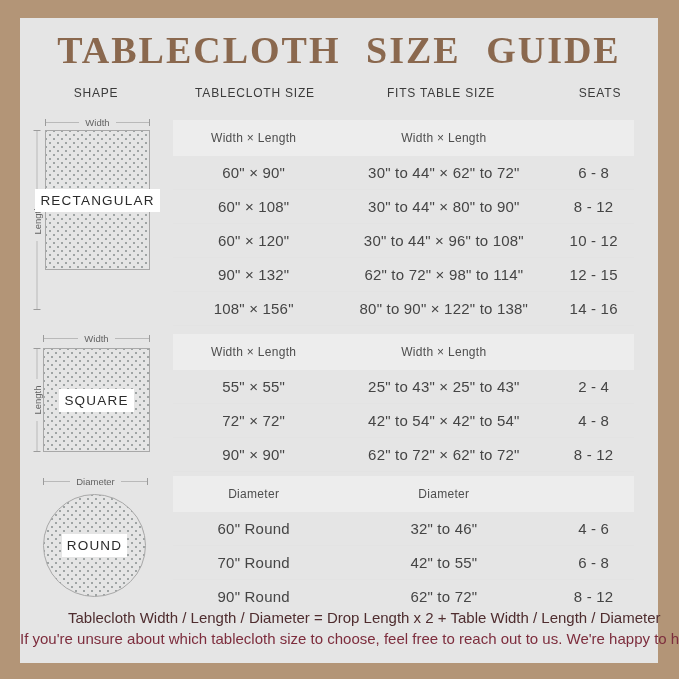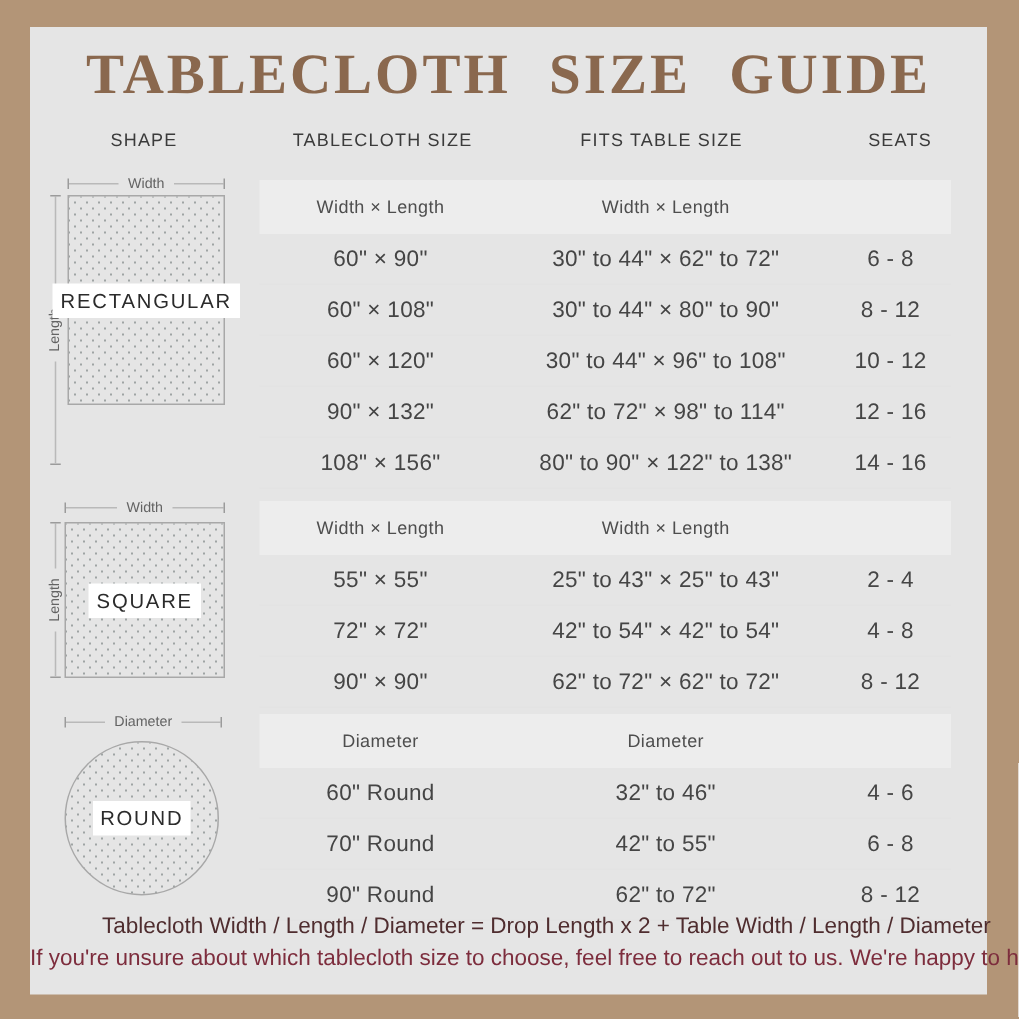--- a/index.html
+++ b/index.html
@@ -147,21 +147,21 @@
         <span class="c3">8 - 12</span>
       </div>
       <div class="trow">
         <span class="c1">60" × 120"</span>
         <span class="c2">30" to 44" × 96" to 108"</span>
         <span class="c3">10 - 12</span>
       </div>
       <div class="trow">
         <span class="c1">90" × 132"</span>
         <span class="c2">62" to 72" × 98" to 114"</span>
-        <span class="c3">12 - 16</span>
+        <span class="c3">12 - 15</span>
       </div>
       <div class="trow">
         <span class="c1">108" × 156"</span>
         <span class="c2">80" to 90" × 122" to 138"</span>
         <span class="c3">14 - 16</span>
       </div>
     </div>
 
     <div class="sec-table sec-square">
       <div class="strip">

